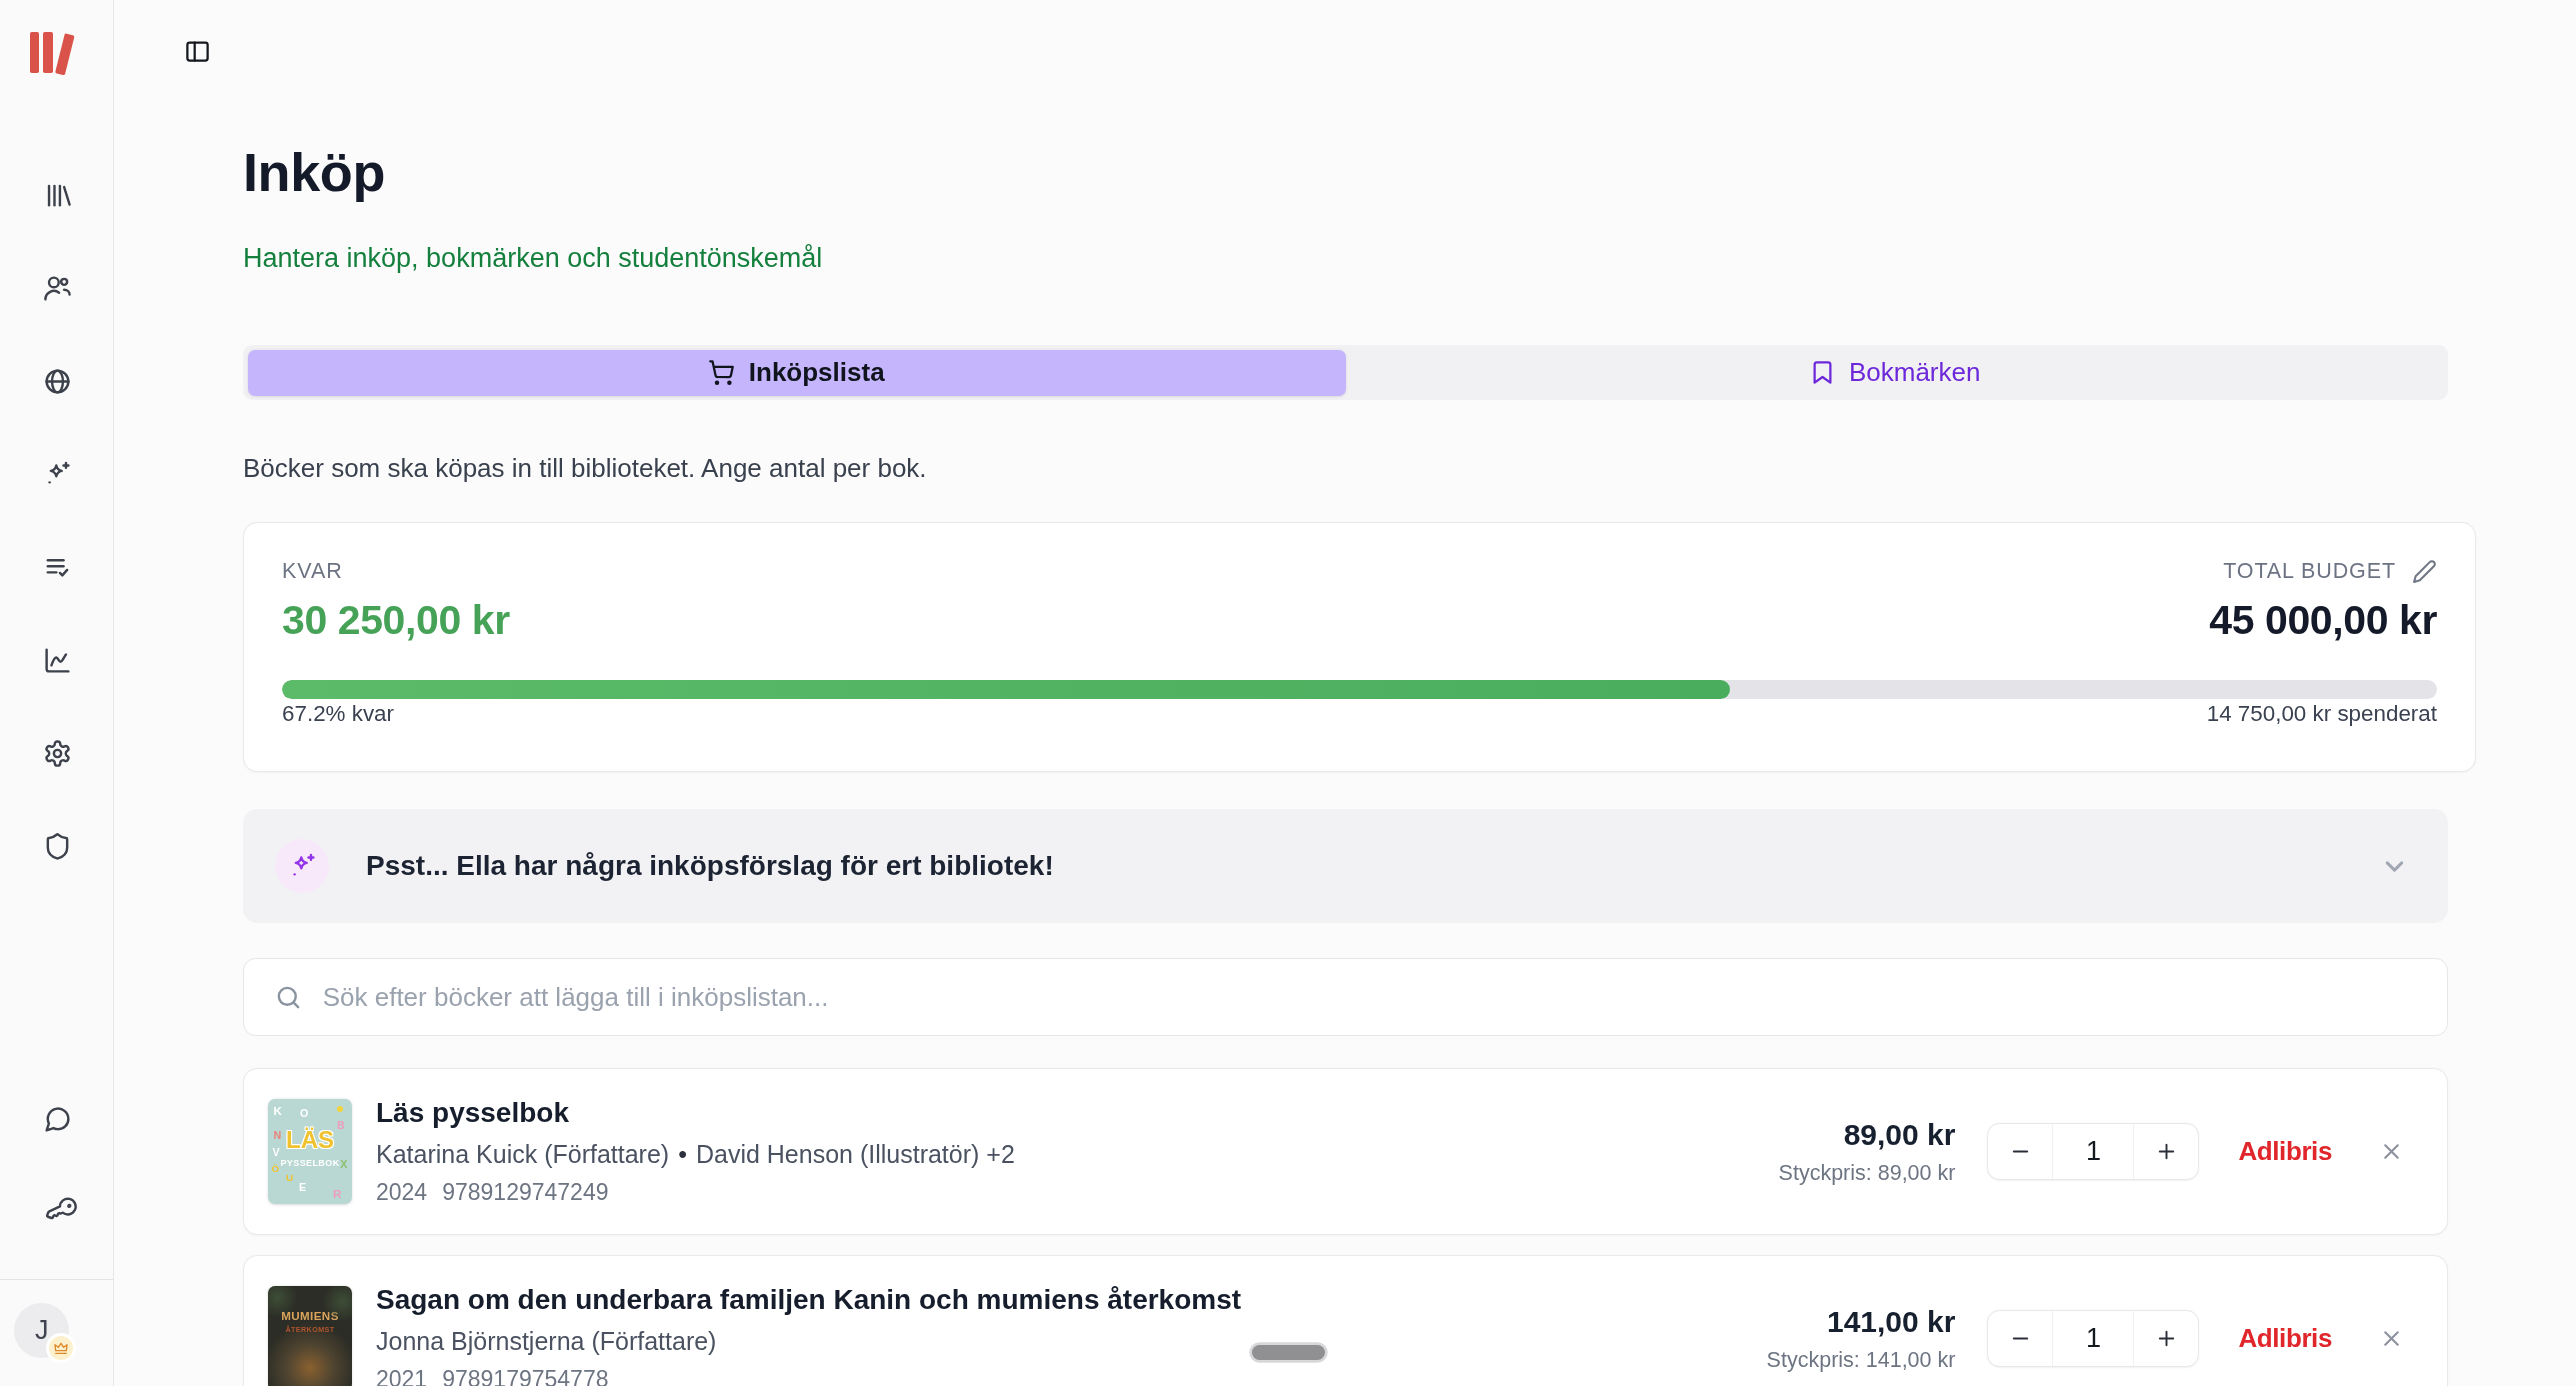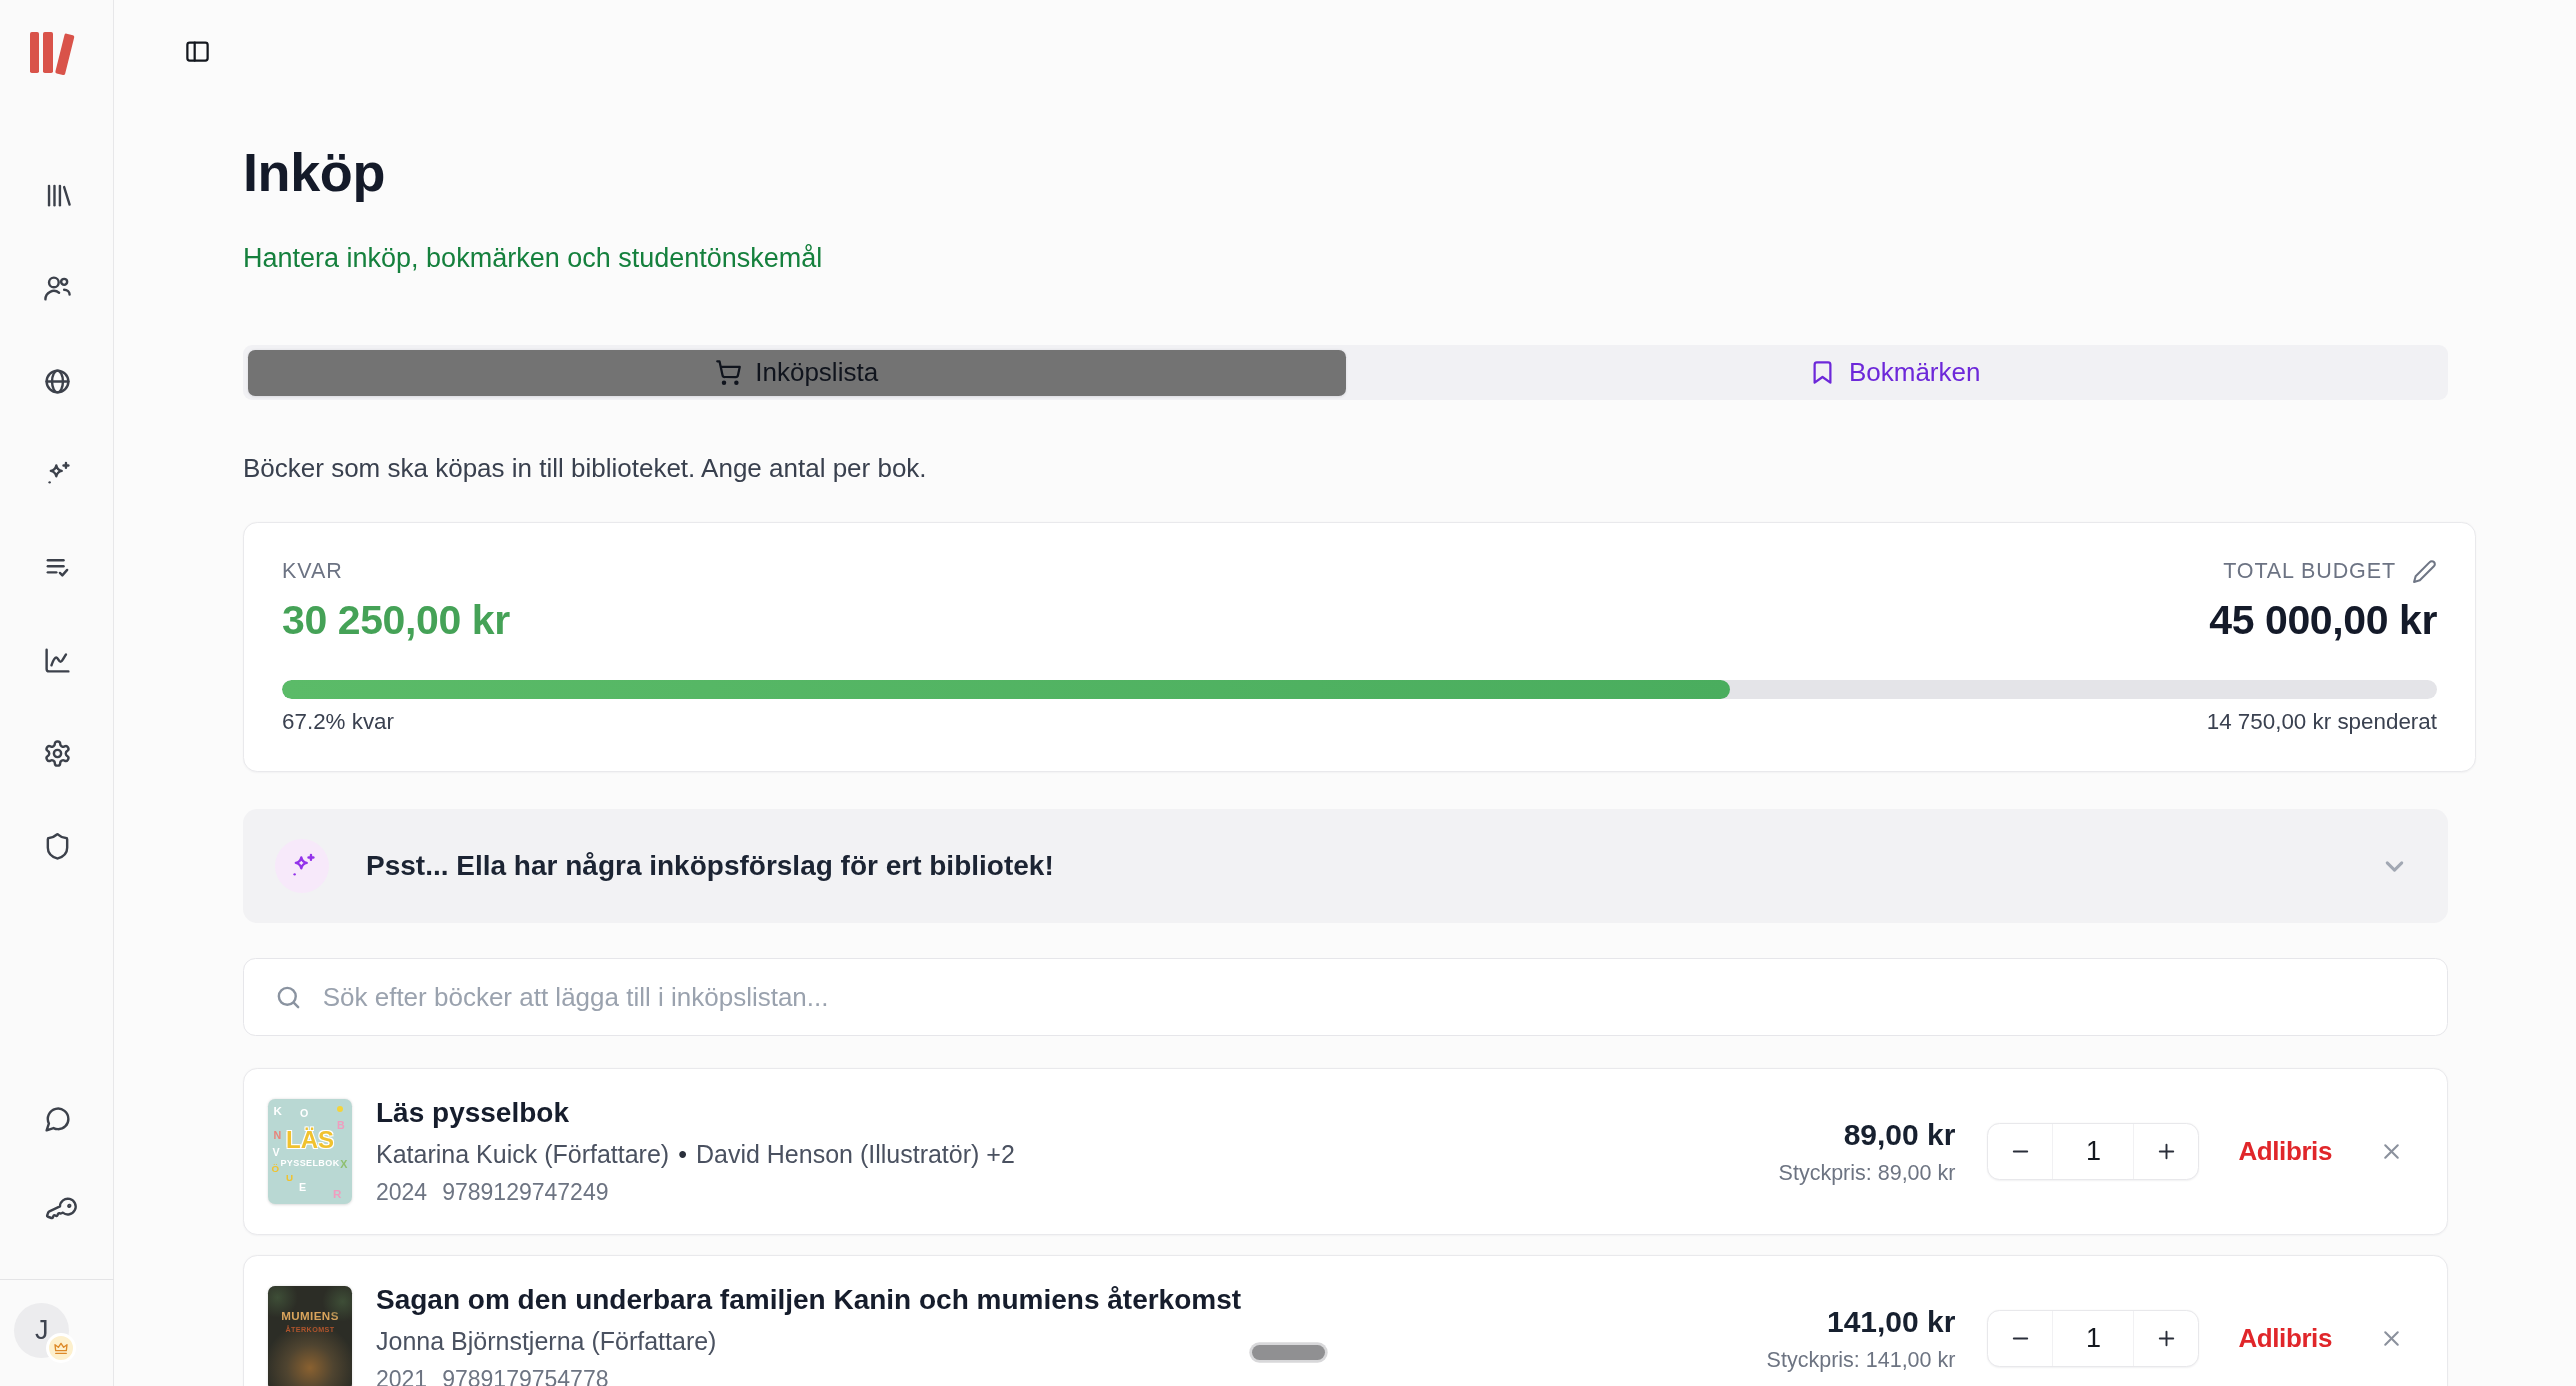--- a/index.html
+++ b/index.html
@@ -50,21 +50,21 @@
   
   .tabs {
     position:absolute; left:243px; top:345px; width:2205px; height:55px;
     background:#f1f1f4; border-radius:9px; padding:4.5px;
     display:flex;
   }
   .tab {
     flex:1; display:flex; align-items:center; justify-content:center; gap:13.4px;
     border-radius:7.2px; font-size:26px; color:#6d28d9; cursor:pointer; border:none; background:none;
   }
-  .tab.active { background:#737373; box-shadow:0 0.9px 2.7px rgba(16,24,40,.10); color:#10141d; font-weight:400; }
+  .tab.active { background:#c4b5fd; box-shadow:0 0.9px 2.7px rgba(16,24,40,.10); color:#10141d; font-weight:700; }
   .tab svg { width:27px; height:27px; }
 
   .intro-text { position:absolute; left:243px; top:453px; font-size:26px; color:#39404e; }
 
   
   .budget-card {
     position:absolute; left:243px; top:522px; width:2233px; height:250px;
     background:#fff; border:0.9px solid #e9e9ec; border-radius:14.3px;
     box-shadow:0 0.9px 1.8px rgba(16,24,40,.04);
     padding:36px 38px 30px 38px;
@@ -73,21 +73,21 @@
   .budget-label { font-size:21.5px; letter-spacing:0.9px; color:#6c7383; font-weight:500; }
   .budget-label-row { display:flex; align-items:center; gap:16px; }
   .edit-btn { background:none; border:none; color:#6f7685; cursor:pointer; width:25px; height:25px; }
   .budget-remaining { margin-top:12.5px; font-size:41px; font-weight:800; color:#45a257; letter-spacing:-0.4px; }
   .budget-total { margin-top:12.5px; font-size:41px; font-weight:800; color:#141a29; letter-spacing:-0.4px; text-align:right; }
   .budget-right { text-align:right; }
   .progress-track {
     margin-top:36px; width:100%; height:19.7px; border-radius:894px; background:#e4e4e8; overflow:hidden;
   }
   .progress-fill { height:100%; border-radius:894px; background:linear-gradient(90deg,#5bbb68,#4aad5e); }
-  .budget-bottom { margin-top:10px; display:flex; justify-content:space-between; font-size:22.4px; color:#3a4150;gap:14px; }
+  .budget-bottom { margin-top:2px; display:flex; justify-content:space-between; font-size:22.4px; color:#3a4150;gap:14px; }
 
   
   .assistant-banner {
     position:absolute; left:243px; top:809px; width:2205px; height:114px;
     background:#f2f2f4; border-radius:14.3px;
     display:flex; align-items:center; padding:0 39px 0 32px; cursor:pointer;
   }
   .assistant-avatar {
     width:54px; height:54px; border-radius:50%; background:#f7e9fa;
     display:flex; align-items:center; justify-content:center; color:#9333ea; flex:none;

